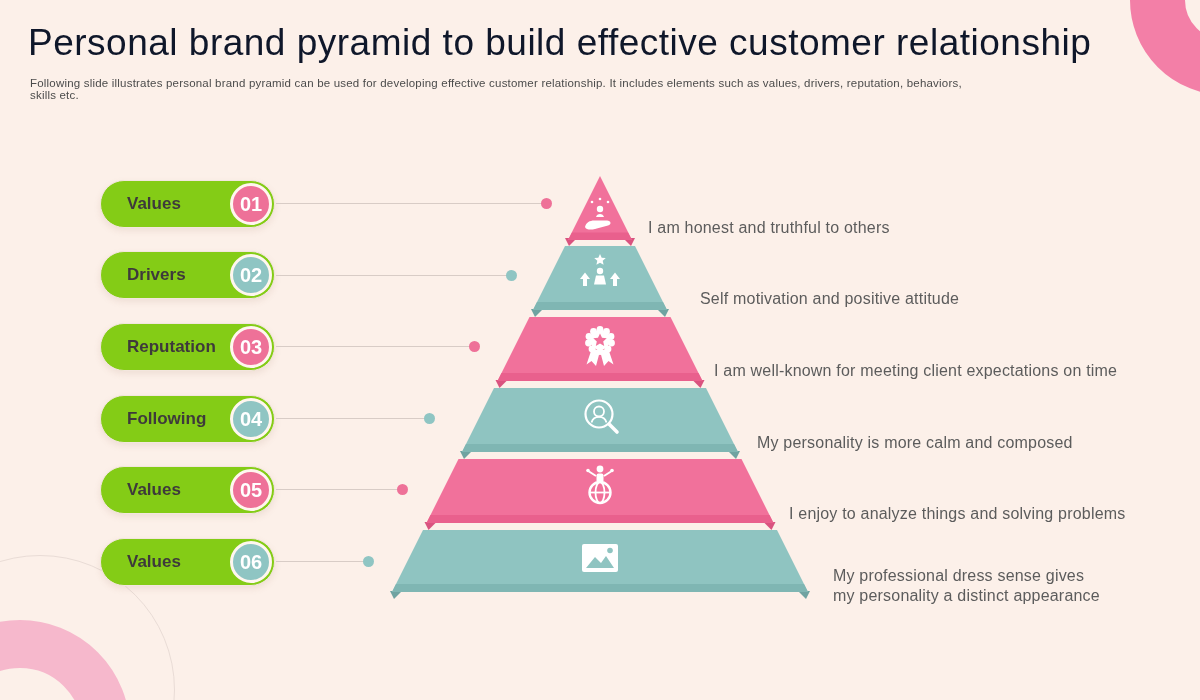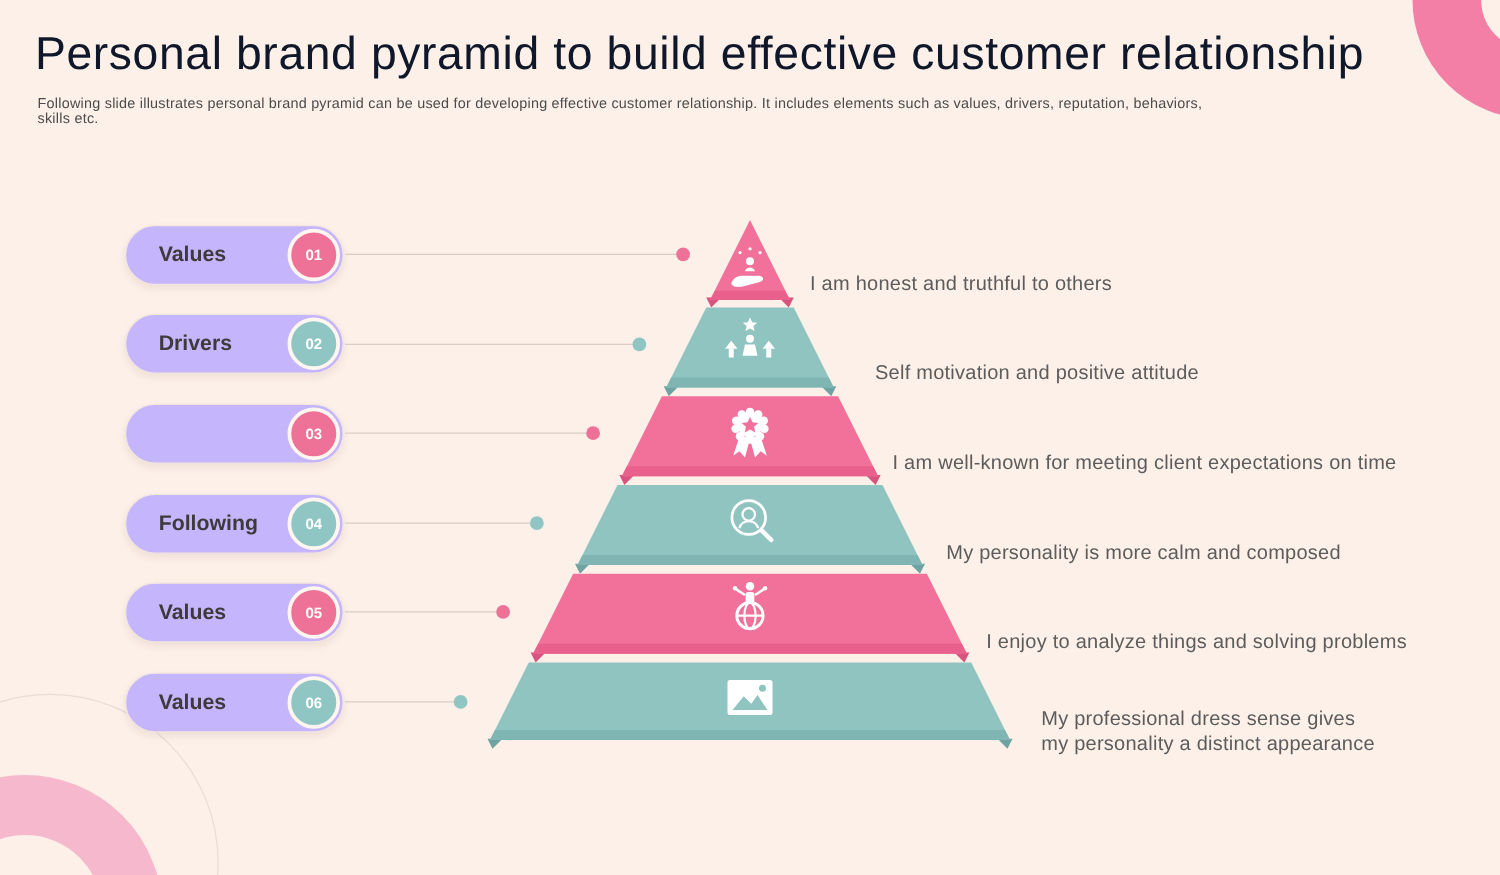--- a/index.html
+++ b/index.html
@@ -25,30 +25,30 @@
     position:absolute;width:220px;height:220px;border-radius:50%;
     border:48px solid #F6B8CC;left:-90px;bottom:-140px;box-sizing:border-box;
   }
   .ring-bl-outline{
     position:absolute;width:270px;height:270px;border-radius:50%;
     border:1.5px solid #E9DCD6;left:-95px;bottom:-125px;box-sizing:border-box;
   }
   
   .pill{
     position:absolute;left:100px;width:175px;height:48px;border-radius:24px;
-    background:#c4b5fd;border:1px solid #F3E6DE;box-sizing:border-box;
+    background:#84cc16;border:1px solid #F3E6DE;box-sizing:border-box;
     box-shadow:0 3px 6px rgba(176,138,120,.16);
   }
   .pill-label{
     position:absolute;left:26px;top:0;height:46px;line-height:46px;
     font-size:17px;font-weight:700;color:#3E3A3B;
   }
   .badge{
     position:absolute;right:2px;top:2px;width:36px;height:36px;border-radius:50%;
-    border:3px solid #FFF6EF;color:#fff;font-size:12px;font-weight:700;
+    border:3px solid #FFF6EF;color:#fff;font-size:20px;font-weight:700;
     text-align:center;line-height:36px;
   }
   .badge.pink{background:#EE7198;}
   .badge.teal{background:#8FC5C3;}
   
   .line{position:absolute;height:1px;background:#D8CCC6;}
   .dot{position:absolute;width:11px;height:11px;border-radius:50%;}
   .dot.pink{background:#EE7198;}
   .dot.teal{background:#8FC5C3;}
   
@@ -70,20 +70,21 @@
 
 <div class="pill" style="top:180px">
   <span class="pill-label">Values</span>
   <span class="badge pink">01</span>
 </div>
 <div class="pill" style="top:251px">
   <span class="pill-label">Drivers</span>
   <span class="badge teal">02</span>
 </div>
 <div class="pill" style="top:323px">
+  <span class="pill-label">Reputation</span>
   <span class="badge pink">03</span>
 </div>
 <div class="pill" style="top:395px">
   <span class="pill-label">Following</span>
   <span class="badge teal">04</span>
 </div>
 <div class="pill" style="top:466px">
   <span class="pill-label">Values</span>
   <span class="badge pink">05</span>
 </div>

